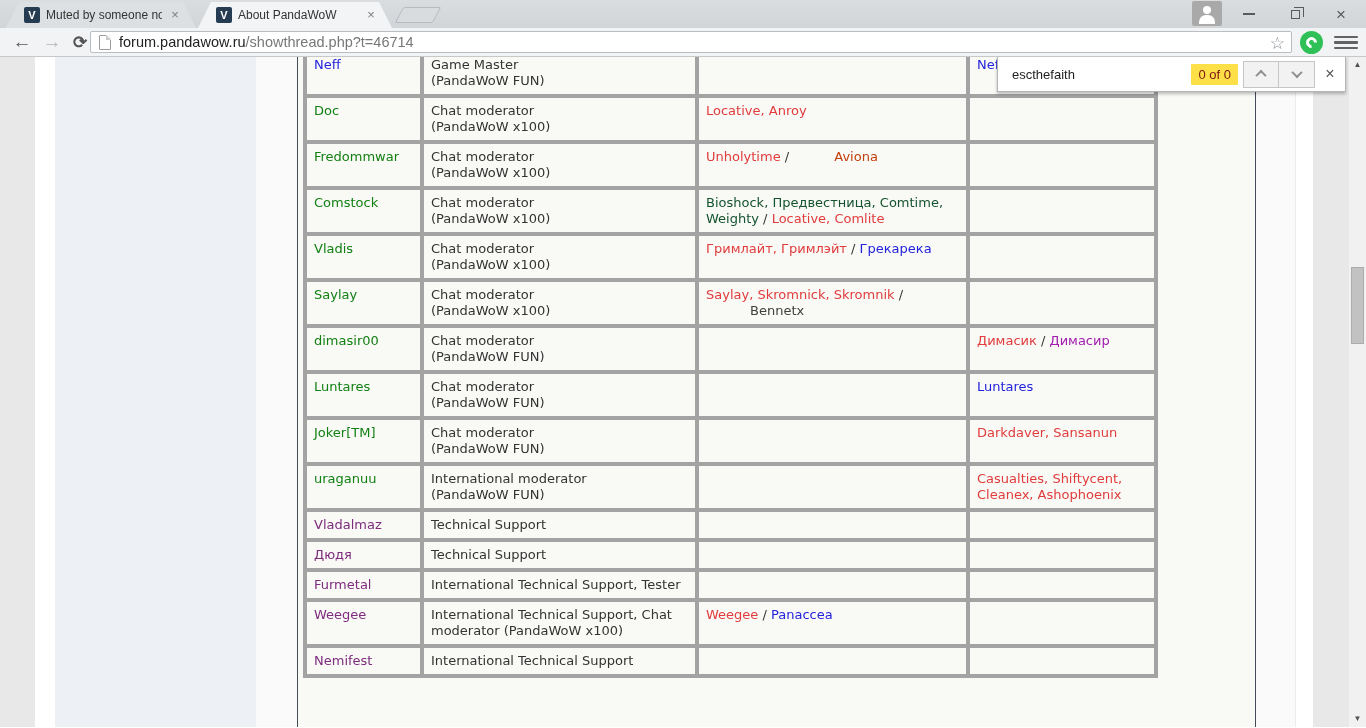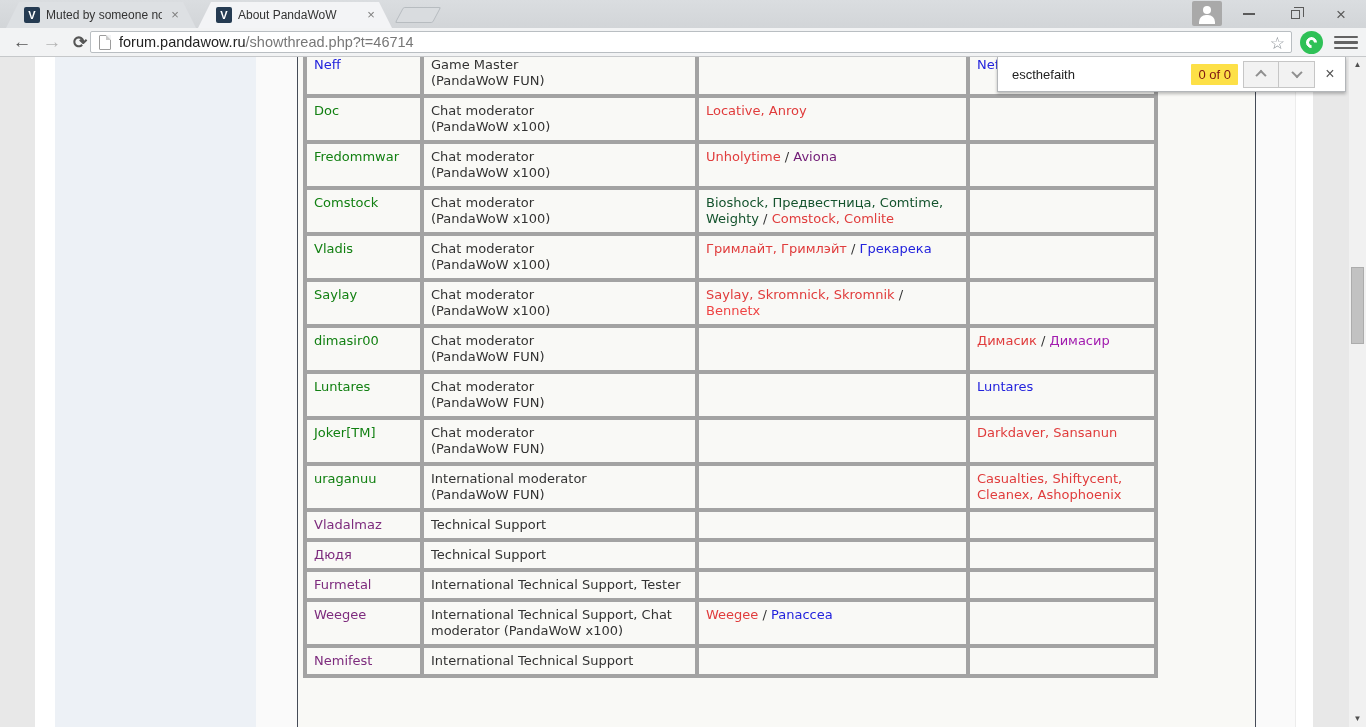--- a/index.html
+++ b/index.html
@@ -186,39 +186,39 @@
           </tr>
           <tr class="tall">
             <td><span class="lnk" style="color: rgb(18, 128, 18);">Doc</span></td>
             <td>Chat moderator<br>(PandaWoW x100)</td>
             <td><span class="lnk" style="color: rgb(224, 60, 60);">Locative, Anroy</span></td>
             <td></td>
           </tr>
           <tr class="tall">
             <td><span class="lnk" style="color: rgb(18, 128, 18);">Fredommwar</span></td>
             <td>Chat moderator<br>(PandaWoW x100)</td>
-            <td><span class="lnk" style="color: rgb(224, 60, 60);">Unholytime</span><span style="color: rgb(51, 51, 51);"> / </span><span class="lnk" style="color: #701a75;">Aviona</span></td>
+            <td><span class="lnk" style="color: rgb(224, 60, 60);">Unholytime</span><span style="color: rgb(51, 51, 51);"> / </span><span class="lnk" style="color: #c2410c; margin-left: 41px;">Aviona</span></td>
             <td></td>
           </tr>
           <tr class="tall">
             <td><span class="lnk" style="color: rgb(18, 128, 18);">Comstock</span></td>
             <td>Chat moderator<br>(PandaWoW x100)</td>
-            <td><span class="lnk" style="color: #14532d;">Bioshock, Предвестница, Comtime, Weighty</span><span style="color: rgb(51, 51, 51);"> / </span><span class="lnk" style="color: rgb(224, 60, 60);">Comstock, Comlite</span></td>
+            <td><span class="lnk" style="color: #14532d;">Bioshock, Предвестница, Comtime, Weighty</span><span style="color: rgb(51, 51, 51);"> / </span><span class="lnk" style="color: rgb(224, 60, 60);">Locative, Comlite</span></td>
             <td></td>
           </tr>
           <tr class="tall">
             <td><span class="lnk" style="color: rgb(18, 128, 18);">Vladis</span></td>
             <td>Chat moderator<br>(PandaWoW x100)</td>
             <td><span class="lnk" style="color: rgb(224, 60, 60);">Гримлайт, Гримлэйт</span><span style="color: rgb(51, 51, 51);"> / </span><span class="lnk" style="color: rgb(35, 35, 221);">Грекарека</span></td>
             <td></td>
           </tr>
           <tr class="tall">
             <td><span class="lnk" style="color: rgb(18, 128, 18);">Saylay</span></td>
             <td>Chat moderator<br>(PandaWoW x100)</td>
-            <td><span class="lnk" style="color: rgb(224, 60, 60);">Saylay, Skromnick, Skromnik</span><span style="color: rgb(51, 51, 51);"> / </span><span class="lnk" style="color: #ef4444;">Bennetx</span></td>
+            <td><span class="lnk" style="color: rgb(224, 60, 60);">Saylay, Skromnick, Skromnik</span><span style="color: rgb(51, 51, 51);"> / </span><span class="lnk" style="color: #404040; margin-left: 44px;">Bennetx</span></td>
             <td></td>
           </tr>
           <tr class="tall">
             <td><span class="lnk" style="color: rgb(18, 128, 18);">dimasir00</span></td>
             <td>Chat moderator<br>(PandaWoW FUN)</td>
             <td></td>
             <td><span class="lnk" style="color: rgb(224, 60, 60);">Димасик</span><span style="color: rgb(51, 51, 51);"> / </span><span class="lnk" style="color: #a21caf;">Димасир</span></td>
           </tr>
           <tr class="tall">
             <td><span class="lnk" style="color: rgb(18, 128, 18);">Luntares</span></td>

